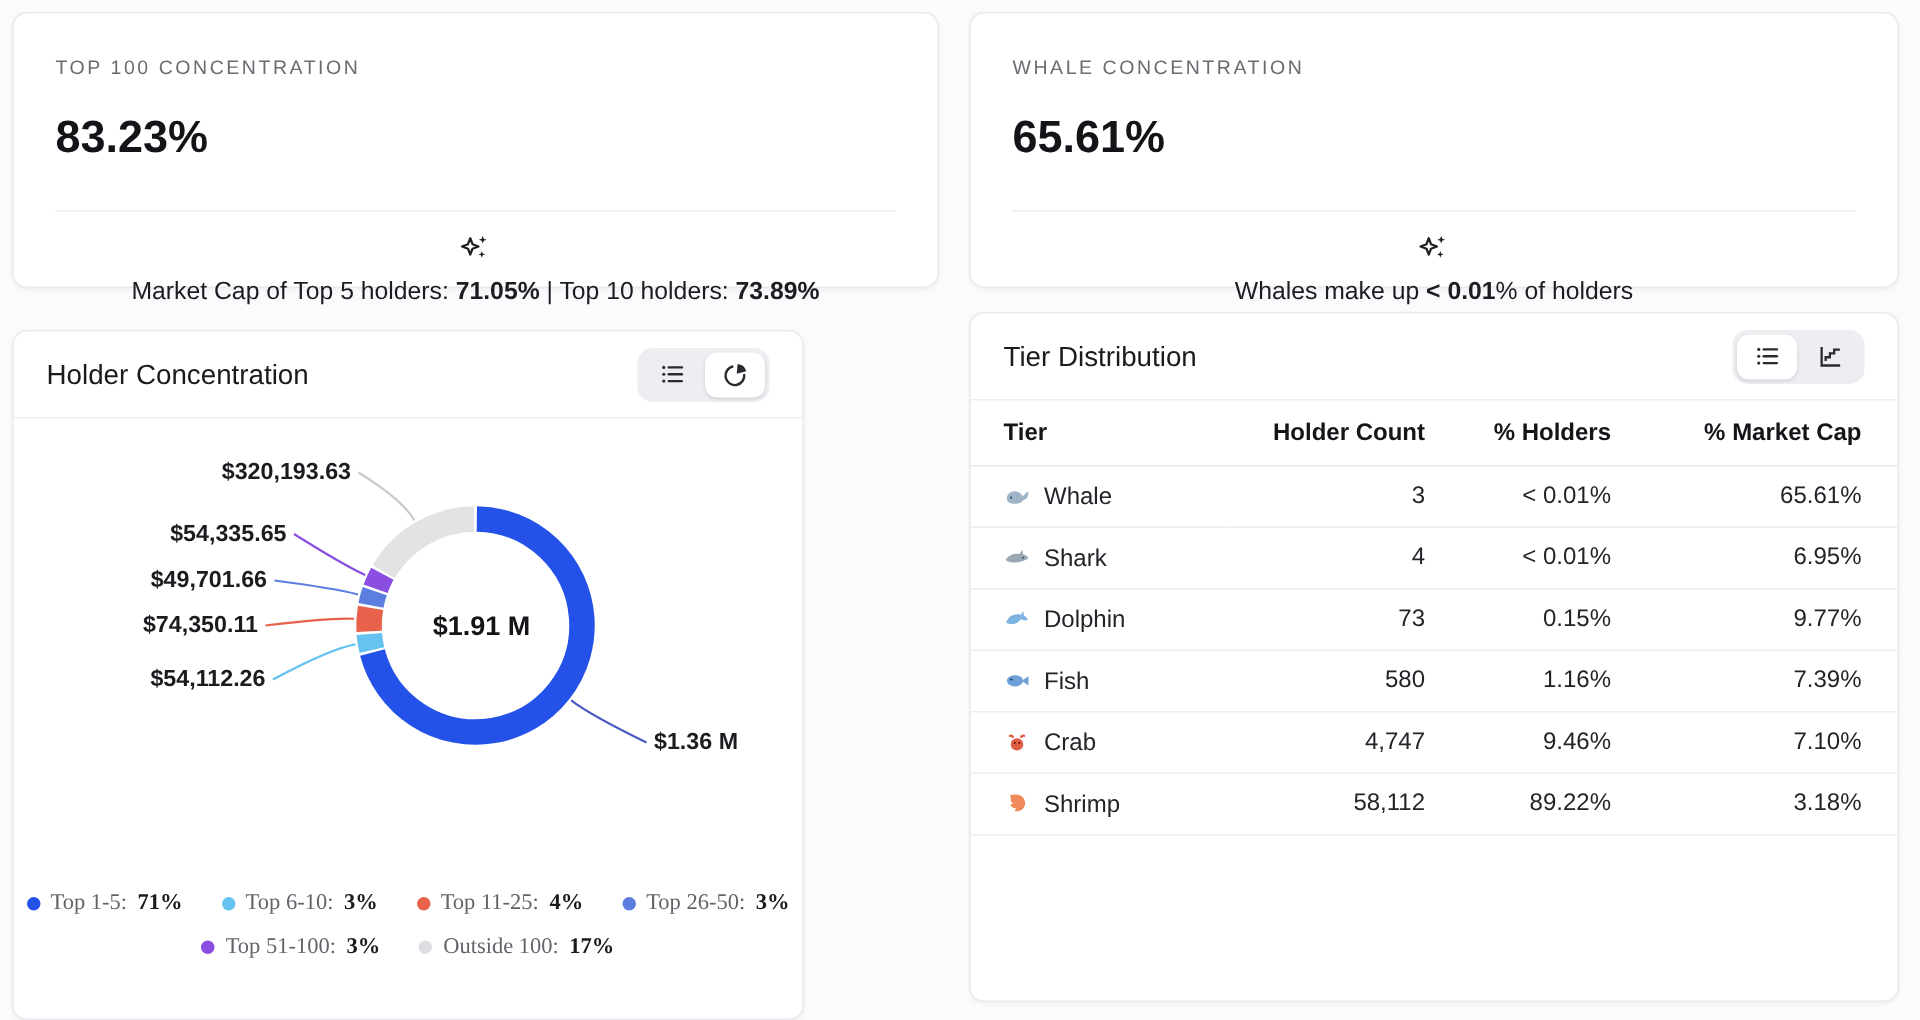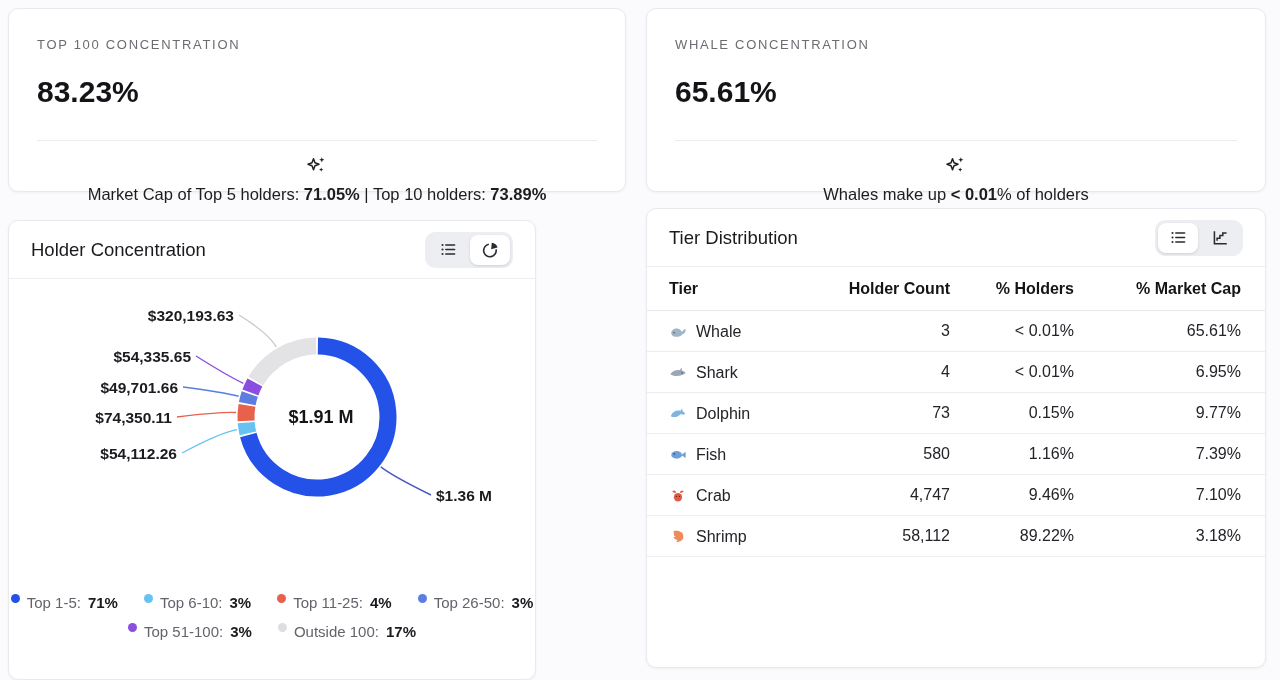--- a/index.html
+++ b/index.html
@@ -39,21 +39,21 @@
 
   
   #donut-chart{width:618px;height:300px;}
   svg text{font-family:"Liberation Sans","DejaVu Sans",sans-serif;}
   .donut-label{font-size:15.5px;font-weight:700;fill:#1b1b20;}
   .donut-center{font-size:18px;font-weight:700;fill:#141419;}
 
   
   .legend{margin-top:9px;}
   .lrow{display:flex;justify-content:center;gap:26px;height:29px;align-items:center;}
-  .litem{display:flex;align-items:flex-start;gap:7px;font-size:15px;color:#63646b;cursor:pointer;}
+  .litem{display:flex;align-items:center;gap:7px;font-size:15px;color:#63646b;cursor:pointer;font-family:Liberation Serif, serif;}
   .ldot{width:9px;height:9px;border-radius:50%;flex:0 0 auto;}
   .lval{font-weight:700;color:#1a1a1f;font-size:15px;}
 
   
   .tiers{width:100%;border-collapse:collapse;table-layout:fixed;}
   .tiers th{height:43px;font-size:16px;font-weight:700;color:#141419;text-align:right;padding:0;}
   .tiers td{height:40px;font-size:16px;color:#232329;text-align:right;padding:0;}
   .tiers th:first-child,.tiers td:first-child{text-align:left;padding-left:22px;}
   .tiers th:last-child,.tiers td:last-child{padding-right:24px;}
   .tiers tr{border-bottom:1px solid #ededf0;}

